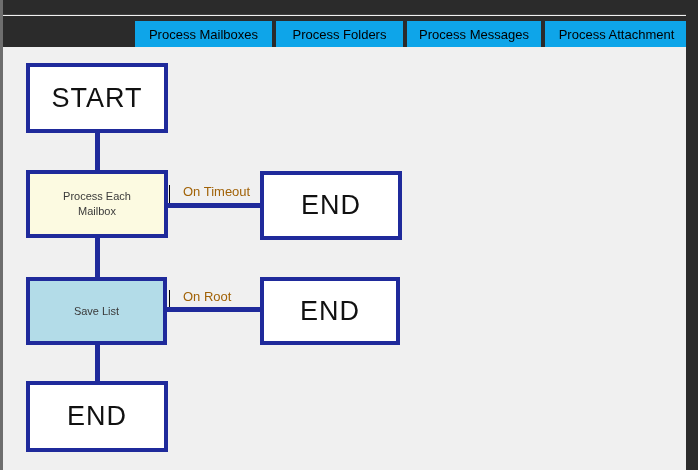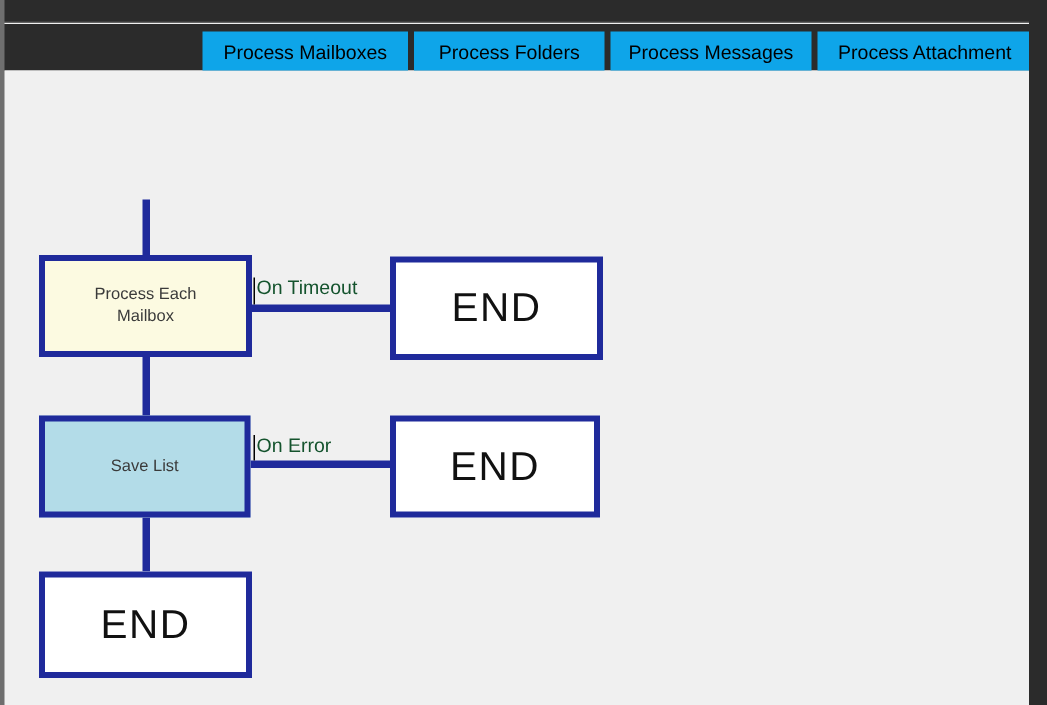--- a/index.html
+++ b/index.html
@@ -57,22 +57,22 @@
   #node-end-timeout { left:257px; top:124px; width:142px; height:69px; }
   #node-end-error   { left:257px; top:230px; width:140px; height:68px; }
   .vline { position:absolute; width:5px; background:#1f2a9b; }
   #vline-1 { left:92px; top:86px;  height:37px; }
   #vline-2 { left:92px; top:191px; height:39px; }
   #vline-3 { left:92px; top:298px; height:36px; }
   .hline { position:absolute; height:5px; background:#1f2a9b; }
   #hline-timeout { left:165px; top:156px; width:92px; }
   #hline-error   { left:164px; top:260px; width:93px; }
   .edge-label {
-    position:absolute; font-size:13px; color:#14532d;
-    border-left:1px solid #000; padding-left:1px; line-height:13px;
+    position:absolute; font-size:13px; color:#a16207;
+    border-left:1px solid #000; padding-left:13px; line-height:13px;
   }
   #label-timeout { left:166px; top:138px; height:18px; }
   #label-error   { left:166px; top:243px; height:17px; }
   .two-line span { display:block; }
 </style>
 </head>
 <body>
 
 <div class="window">
 
@@ -86,22 +86,23 @@
 
   <div class="canvas">
 
     <div id="vline-1" class="vline"></div>
     <div id="vline-2" class="vline"></div>
     <div id="vline-3" class="vline"></div>
     <div id="hline-timeout" class="hline"></div>
     <div id="hline-error" class="hline"></div>
 
     <div id="label-timeout" class="edge-label">On Timeout</div>
-    <div id="label-error" class="edge-label">On Error</div>
+    <div id="label-error" class="edge-label">On Root</div>
 
+    <div id="node-start" class="node big-label">START</div>
 
     <div id="node-save" class="node small-label">Save List</div>
 
     <div id="node-process" class="node small-label two-line">
       <div>
         <span>Process Each</span>
         <span>Mailbox</span>
       </div>
     </div>
 

